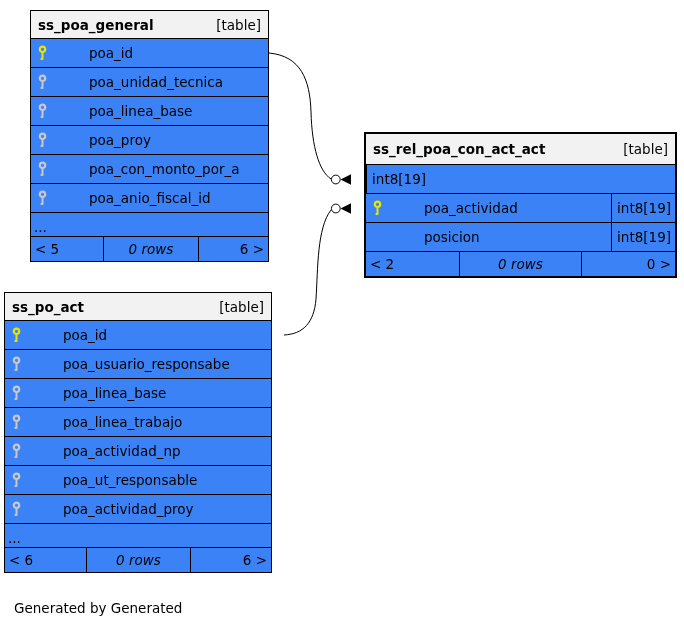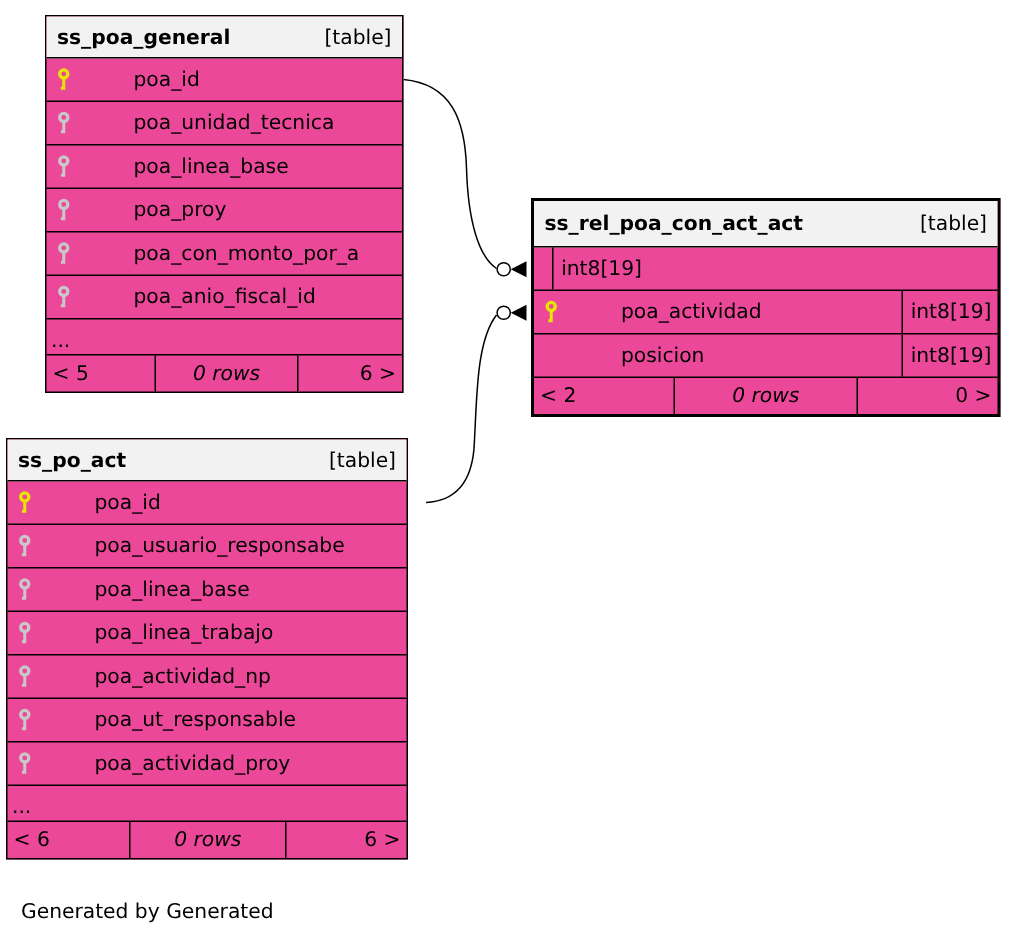--- a/index.html
+++ b/index.html
@@ -6,39 +6,39 @@
     --pk:#e6e600; --fk:#c8c8c8; --hdr-bg:#f2f2f2; --line:#000000; --bg:#ffffff;
   }
   html,body{margin:0;padding:0;}
   body{
     width:684px;height:629px;position:relative;background:var(--bg);
     font-family:"DejaVu Sans","Liberation Sans",sans-serif;
     font-size:13.5px;color:#000;overflow:hidden;
   }
   svg.rel-overlay{position:absolute;left:0;top:0;z-index:0;}
   .tbl{
-    position:absolute;background:#ec4899;border:1px solid var(--line);
+    position:absolute;background:#3b82f6;border:1px solid var(--line);
     box-sizing:border-box;z-index:1;
   }
   .tbl.focus{border-width:2px;}
   .hdr{
     display:flex;justify-content:space-between;align-items:center;
     background:var(--hdr-bg);border-bottom:1px solid var(--line);
     height:28px;box-sizing:border-box;padding:0 7px;
   }
   .tbl.focus .hdr{height:31px;}
   .hdr .tname{font-weight:bold;}
   .row{
     display:flex;align-items:stretch;height:29px;box-sizing:border-box;
     border-bottom:1px solid var(--line);
   }
   .name-cell{flex:1;display:flex;align-items:center;padding-left:6px;min-width:0;gap:32px;}
   .type-cell{
     width:64px;box-sizing:border-box;border-left:1px solid var(--line);
-    display:flex;align-items:center;justify-content:flex-end;padding-right:4px;margin-left:12px;
+    display:flex;align-items:center;justify-content:flex-end;padding-right:4px;
   }
   .icon-slot{width:11px;margin-right:9px;display:flex;align-items:center;flex:0 0 11px;}
   .key-glyph{display:block;}
   .key-glyph.pk{color:var(--pk);}
   .key-glyph.fk{color:var(--fk);}
   .ellipsis-row{
     height:24px;box-sizing:border-box;border-bottom:1px solid var(--line);
     display:flex;align-items:flex-end;padding:0 0 2px 3px;line-height:1;
   }
   .tfoot{display:flex;height:24px;box-sizing:border-box;}
@@ -140,21 +140,21 @@
     </div>
   </div>
   <div class="ellipsis-row">...</div>
   <div class="tfoot">
     <div class="fcell left">&lt; 5</div>
     <div class="fcell mid">0 rows</div>
     <div class="fcell right">6 &gt;</div>
   </div>
 </div>
 
-<div class="tbl focus t2" style="left:354px;top:132px;width:313px;">
+<div class="tbl focus t2" style="left:364px;top:132px;width:313px;">
   <div class="hdr">
     <span class="tname">ss_rel_poa_con_act_act</span>
     <span class="ttype">[table]</span>
   </div>
   <div class="row">
     <div class="type-cell">int8[19]</div>
   </div>
   <div class="row">
     <div class="name-cell">
       <span class="icon-slot">

